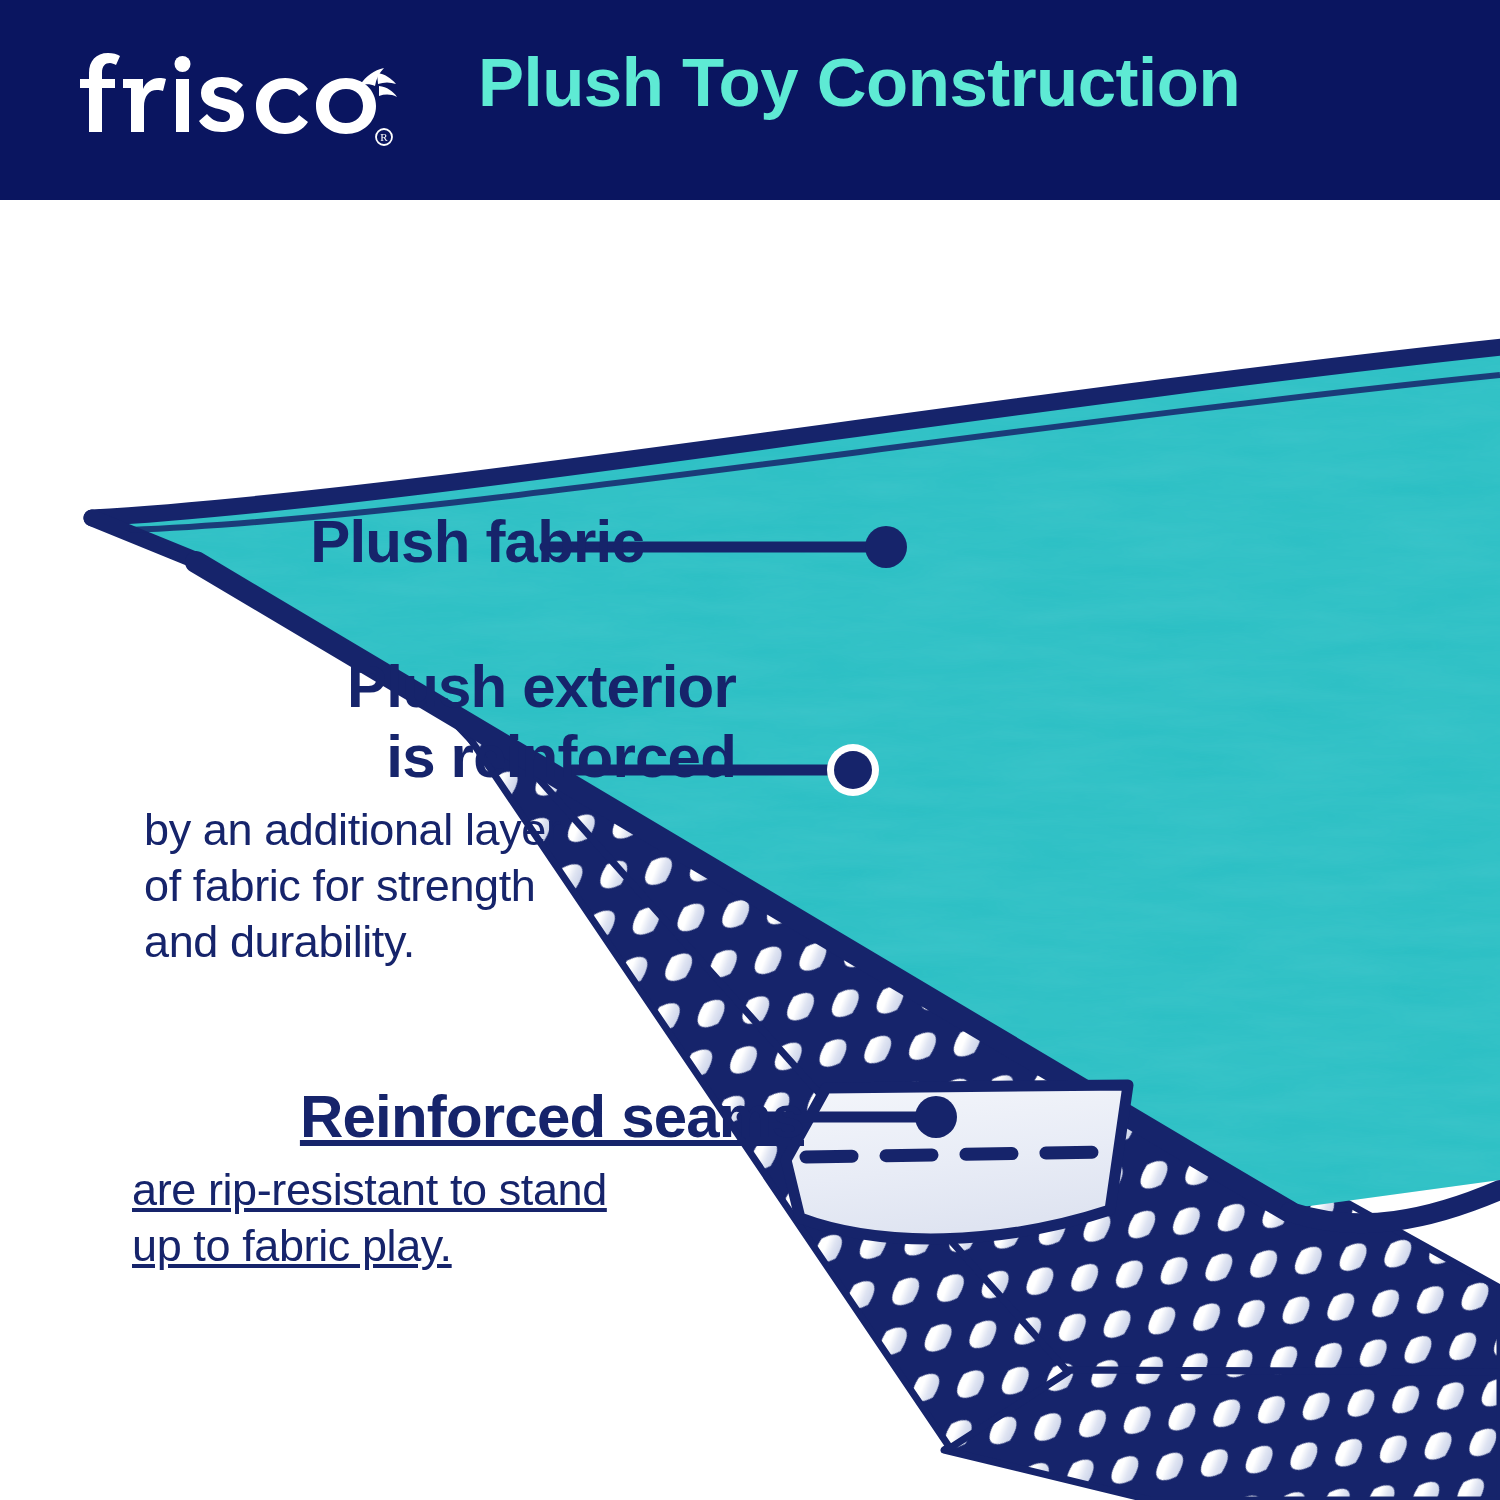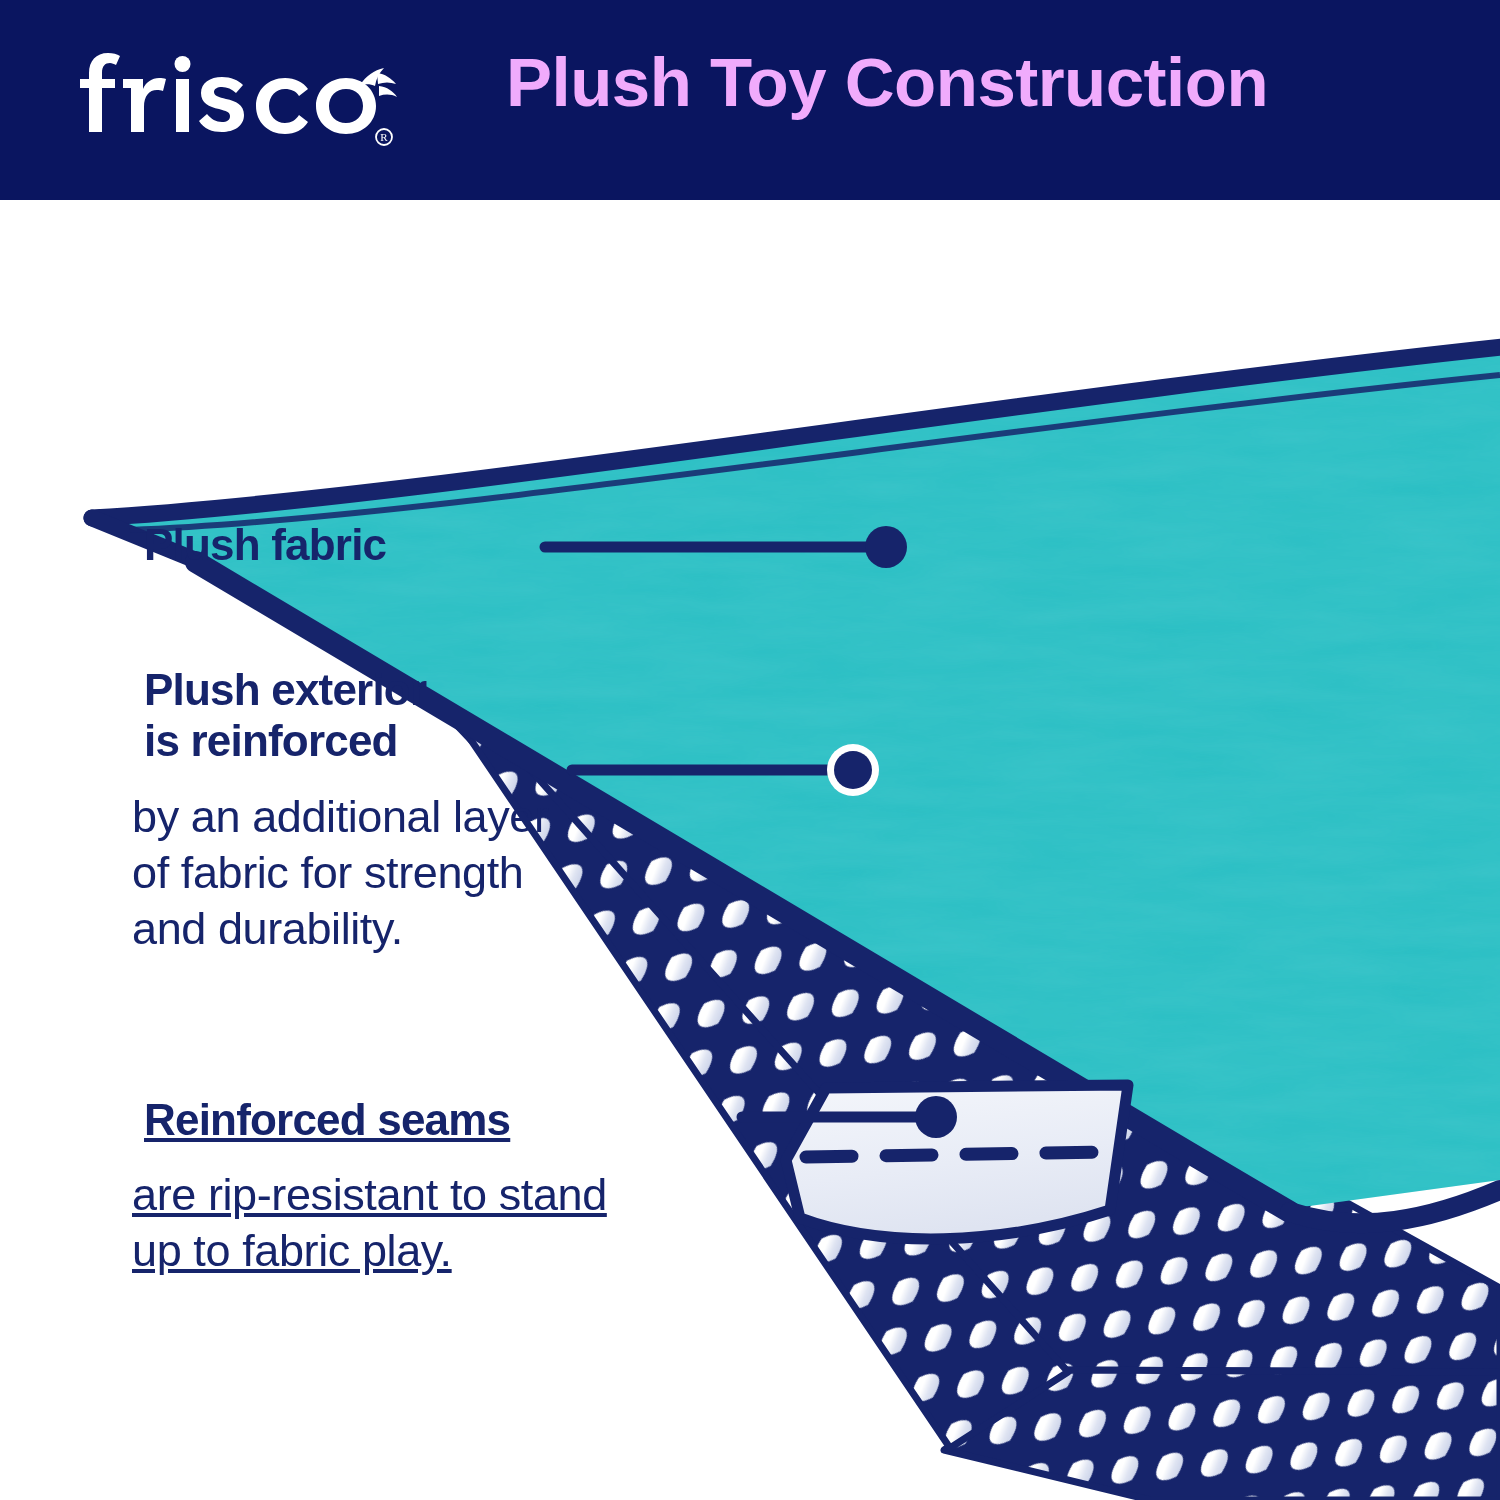--- a/index.html
+++ b/index.html
@@ -28,23 +28,23 @@
   }
   #brand-logo {
     position: absolute;
     left: 72px;
     top: 42px;
     width: 330px;
     height: 110px;
   }
   #header-title {
     position: absolute;
-    left: 506px;
+    left: 478px;
     top: 47px;
-    color: #f0abfc;
+    color: #5eead4;
     font-family: "Liberation Sans", sans-serif;
     font-size: 69px;
     font-weight: 700;
     letter-spacing: -0.5px;
     line-height: 1.05;
     white-space: nowrap;
     text-align: right;
   }
 
   
@@ -56,39 +56,40 @@
   }
 
   
   .callout {
     position: absolute;
     color: #16246b;
   }
   .callout-heading {
     font-family: "Liberation Sans", sans-serif;
     font-weight: 700;
-    font-size: 44px;
+    font-size: 60px;
     line-height: 1.17;
     letter-spacing: -0.8px;
     white-space: pre-line;
-    margin: 16px;
+    margin: 4px;
+    text-align: right;
   }
   .callout-body {
     font-family: "Liberation Sans", sans-serif;
     font-weight: 400;
     font-size: 45px;
     line-height: 1.24;
     letter-spacing: -0.4px;
     white-space: pre-line;
     margin: 4px;
     padding-top: 6px;
   }
 
   #callout-plush-fabric   { left: 128px; top: 503px; width: 520px; }
-  #callout-plush-exterior { left: 128px; top: 648px; width: 600px; }
+  #callout-plush-exterior { left: 140px; top: 648px; width: 600px; }
   #callout-reinforced-seams { left: 128px; top: 1078px; width: 680px; text-decoration: underline; }
 </style>
 </head>
 <body>
 
 <div id="page">
 
   <div id="header-bar">
 
     <svg id="brand-logo" viewBox="0 0 330 110" aria-hidden="true">

